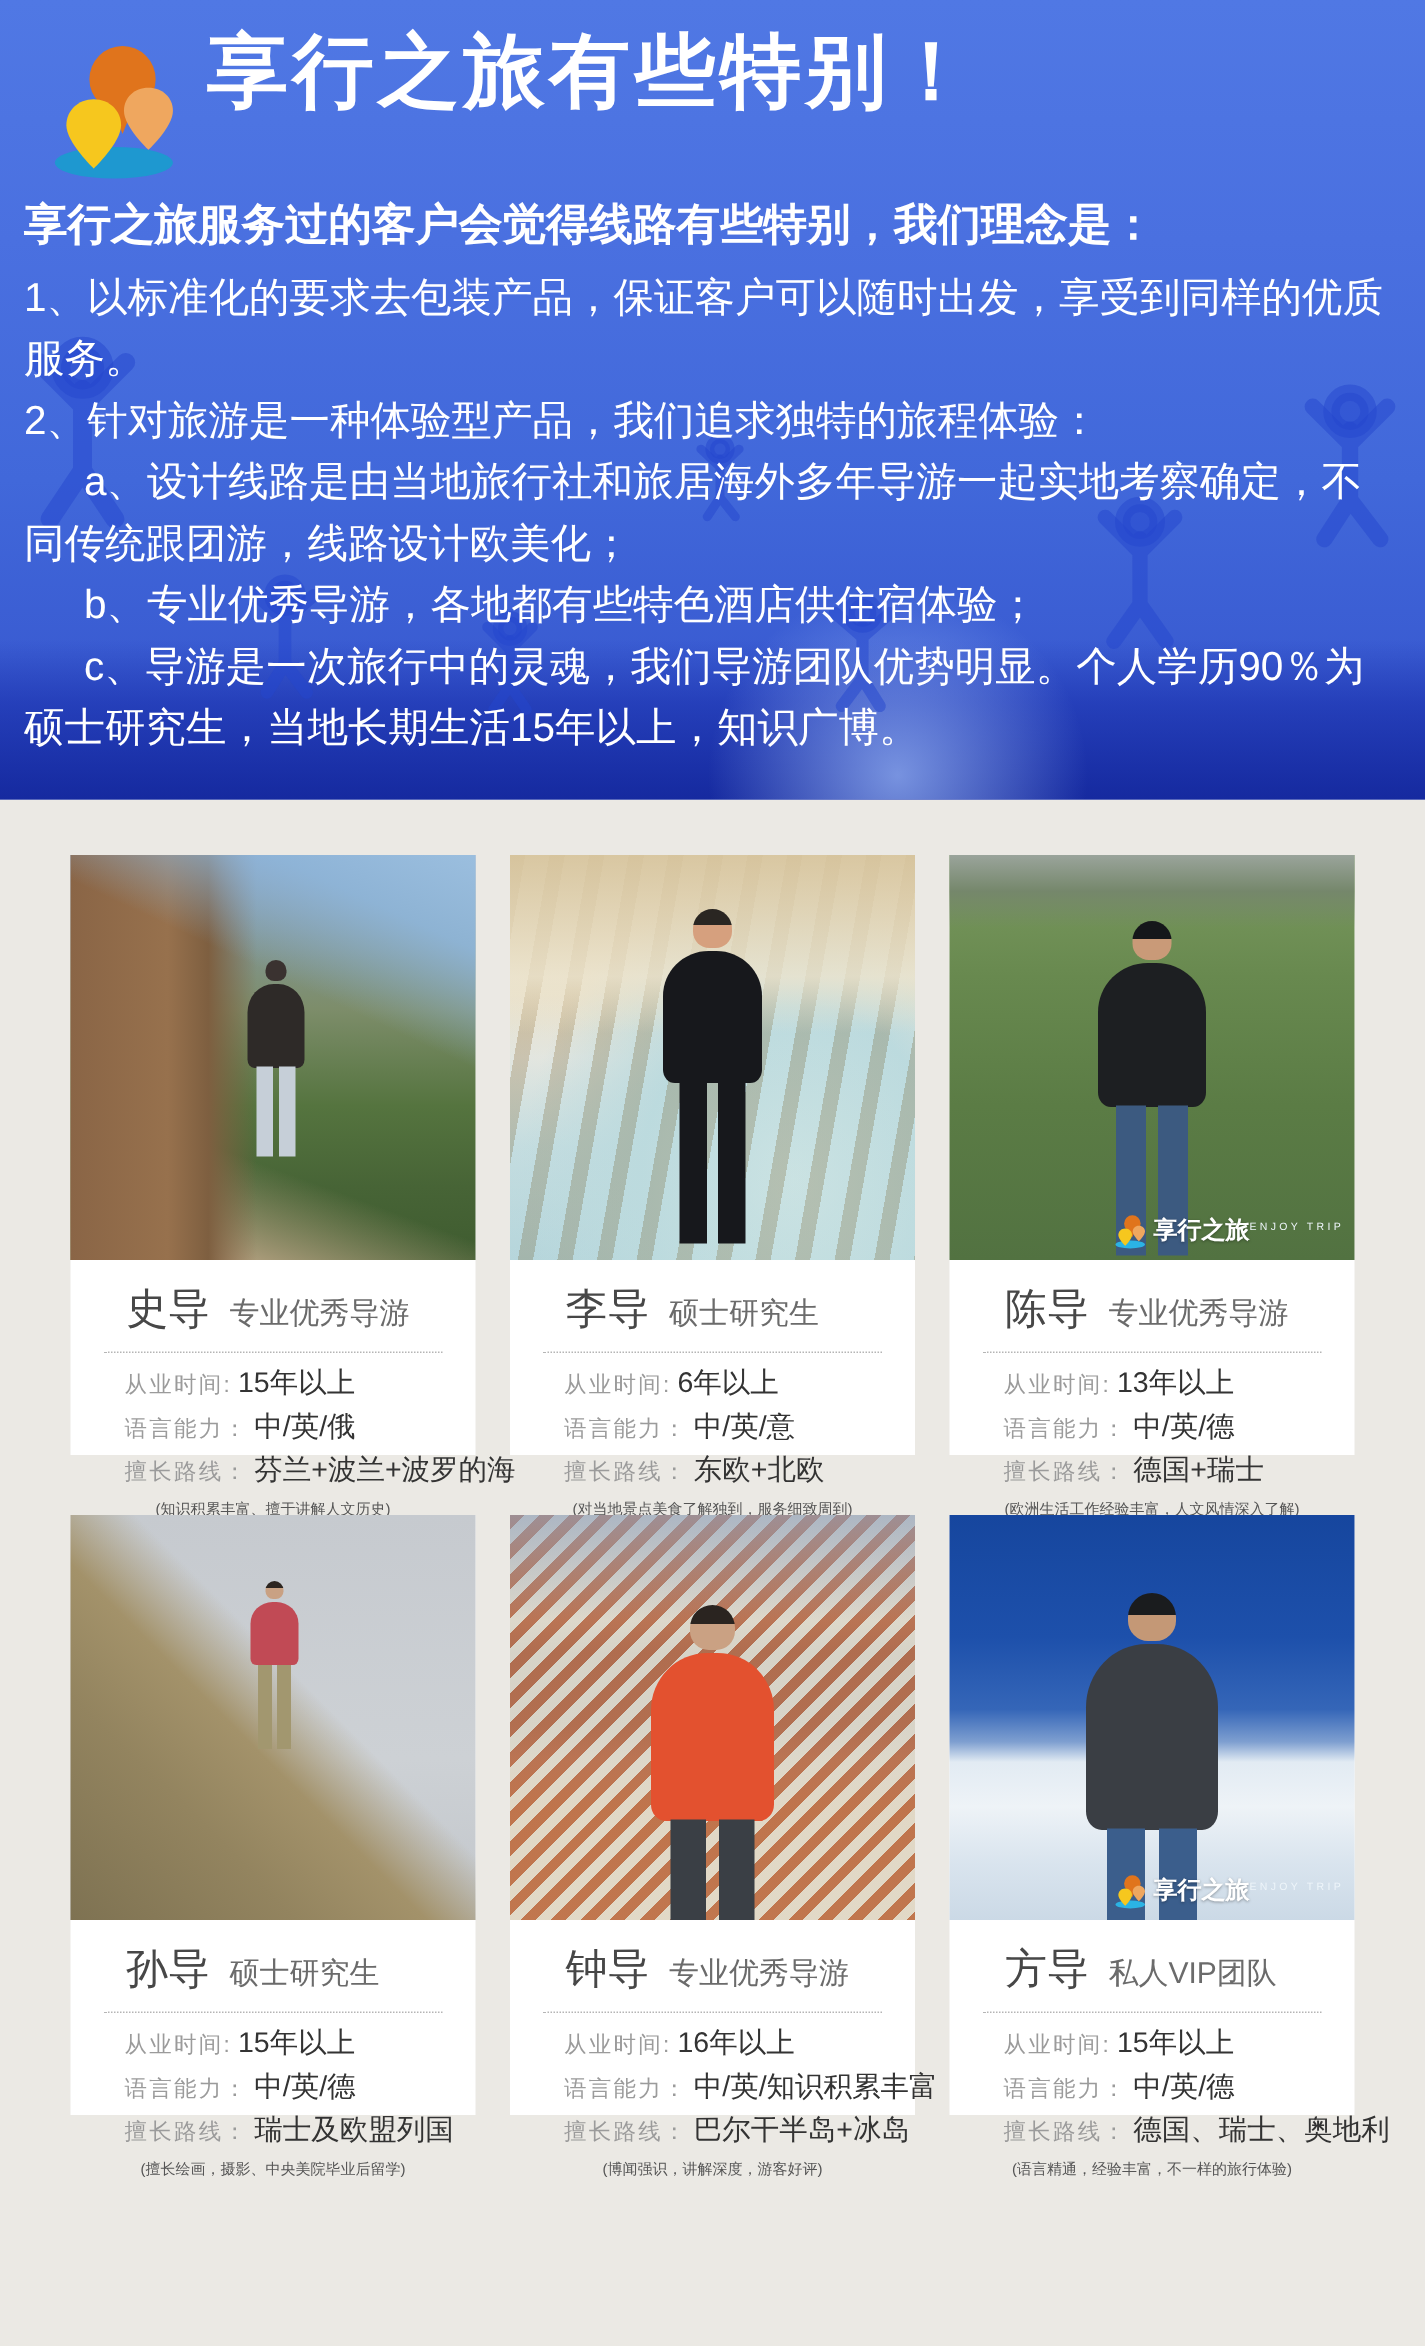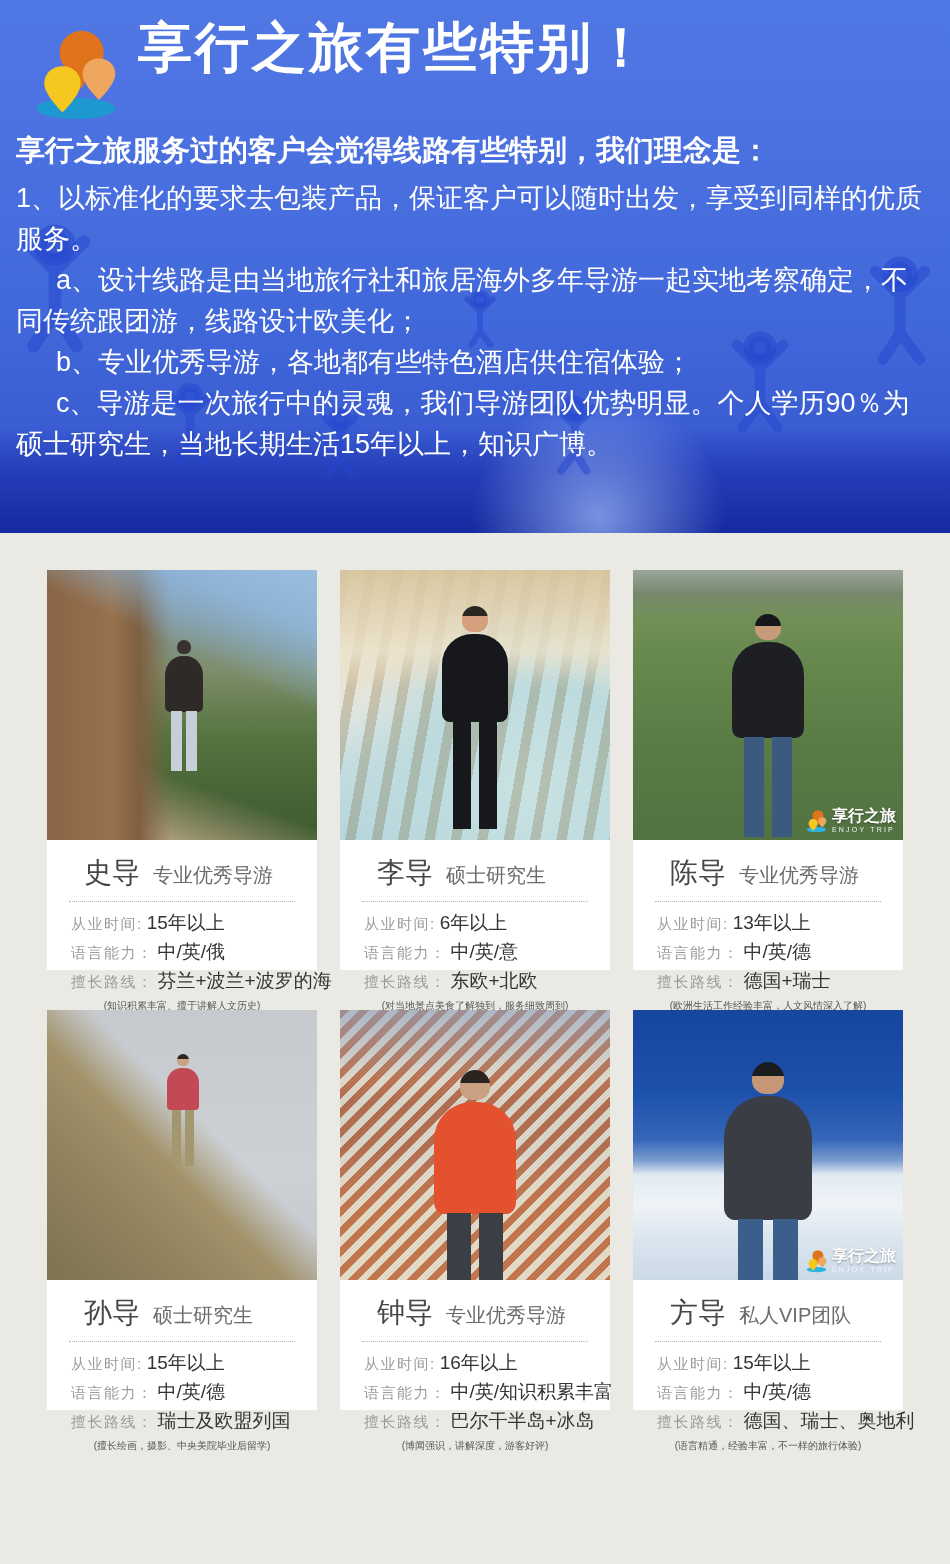--- a/index.html
+++ b/index.html
@@ -79,30 +79,30 @@
 
   .p6 { background:
       linear-gradient(to bottom, #16469e 0%, #1d50ab 30%, #3566b8 48%, #7e9fd0 56%,
                       #e2ebf3 61%, #eef3f7 72%, #d9e4ee 86%, #cbd9e6 100%); }
   .p6 .fig { left:91px; top:86px; width:88px; height:124px;
              --hw:32px; --lh:62px; --coat:#3a3e44;
              --head:linear-gradient(#1a1c1e 0 45%, #c49876 45%); --pants:#3b5e8c; }
 
   .wm { position:absolute; right:7px; bottom:7px; display:flex; align-items:center; gap:4px; }
   .wm-pin { width:24px; height:25px; }
-  .wm-t { display:flex; flex-direction:column; line-height:1; }
+  .wm-t { display:flex; flex-direction:row; line-height:1; }
   .wm-t b { font-size:16px; color:#fff; font-weight:700; text-shadow:0 1px 2px rgba(0,0,0,.35); }
   .wm-t i { font-style:normal; font-size:7px; letter-spacing:2.2px; color:#eef5fa; margin-top:2px; }
 
   .info { height:130px; padding-top:14px; }
   .name-row { padding-left:37px; display:flex; align-items:baseline; }
   .gname { font-size:28px; color:#474747; }
   .gtitle { font-size:20px; color:#6b6b6b; margin-left:13px; }
   .dots { margin:9px 22px 7px 22px; border-top:1px dotted #b5b5b5; height:0; }
-  .row { padding-left:24px; line-height:28px; white-space:nowrap; }
+  .row { padding-left:36px; line-height:28px; white-space:nowrap; }
   .lbl { font-size:15px; color:#9b9b9b; letter-spacing:1.5px; }
   .val { font-size:19px; color:#333; margin-left:4px; }
   .note { margin-top:3px; text-align:center; font-size:10px; color:#555; white-space:nowrap; }
 </style>
 </head>
 <body>
 
 <header class="hero">
   <svg class="sils" width="950" height="533" viewBox="0 0 950 533">
     <g stroke="rgba(35,70,205,0.5)" stroke-width="7" stroke-linecap="round" fill="rgba(35,70,205,0.5)">
@@ -145,20 +145,21 @@
       <path d="M76,36 c10,0 17,7 17,16 c0,11 -17,27 -17,27 c0,0 -17,-16 -17,-27 c0,-9 7,-16 17,-16 z" fill="#efa75f"></path>
       <path d="M38,44 c11,0 19,8 19,18 c0,12 -19,30 -19,30 c0,0 -19,-18 -19,-30 c0,-10 8,-18 19,-18 z" fill="#f6c71e"></path>
     </svg>
   </div>
 
   <h1>享行之旅有些特别！</h1>
 
   <div class="hero-copy">
     <p class="intro">享行之旅服务过的客户会觉得线路有些特别，我们理念是：</p>
     <p class="pt">1、以标准化的要求去包装产品，保证客户可以随时出发，享受到同样的优质服务。</p>
+    <p class="pt">2、针对旅游是一种体验型产品，我们追求独特的旅程体验：</p>
     <p class="pt ind">a、设计线路是由当地旅行社和旅居海外多年导游一起实地考察确定，不同传统跟团游，线路设计欧美化；</p>
     <p class="pt ind">b、专业优秀导游，各地都有些特色酒店供住宿体验；</p>
     <p class="pt ind">c、导游是一次旅行中的灵魂，我们导游团队优势明显。个人学历90％为硕士研究生，当地长期生活15年以上，知识广博。</p>
   </div>
 </header>
 
 <main class="cards">
 
   <article class="card">
     <div class="photo p1">

